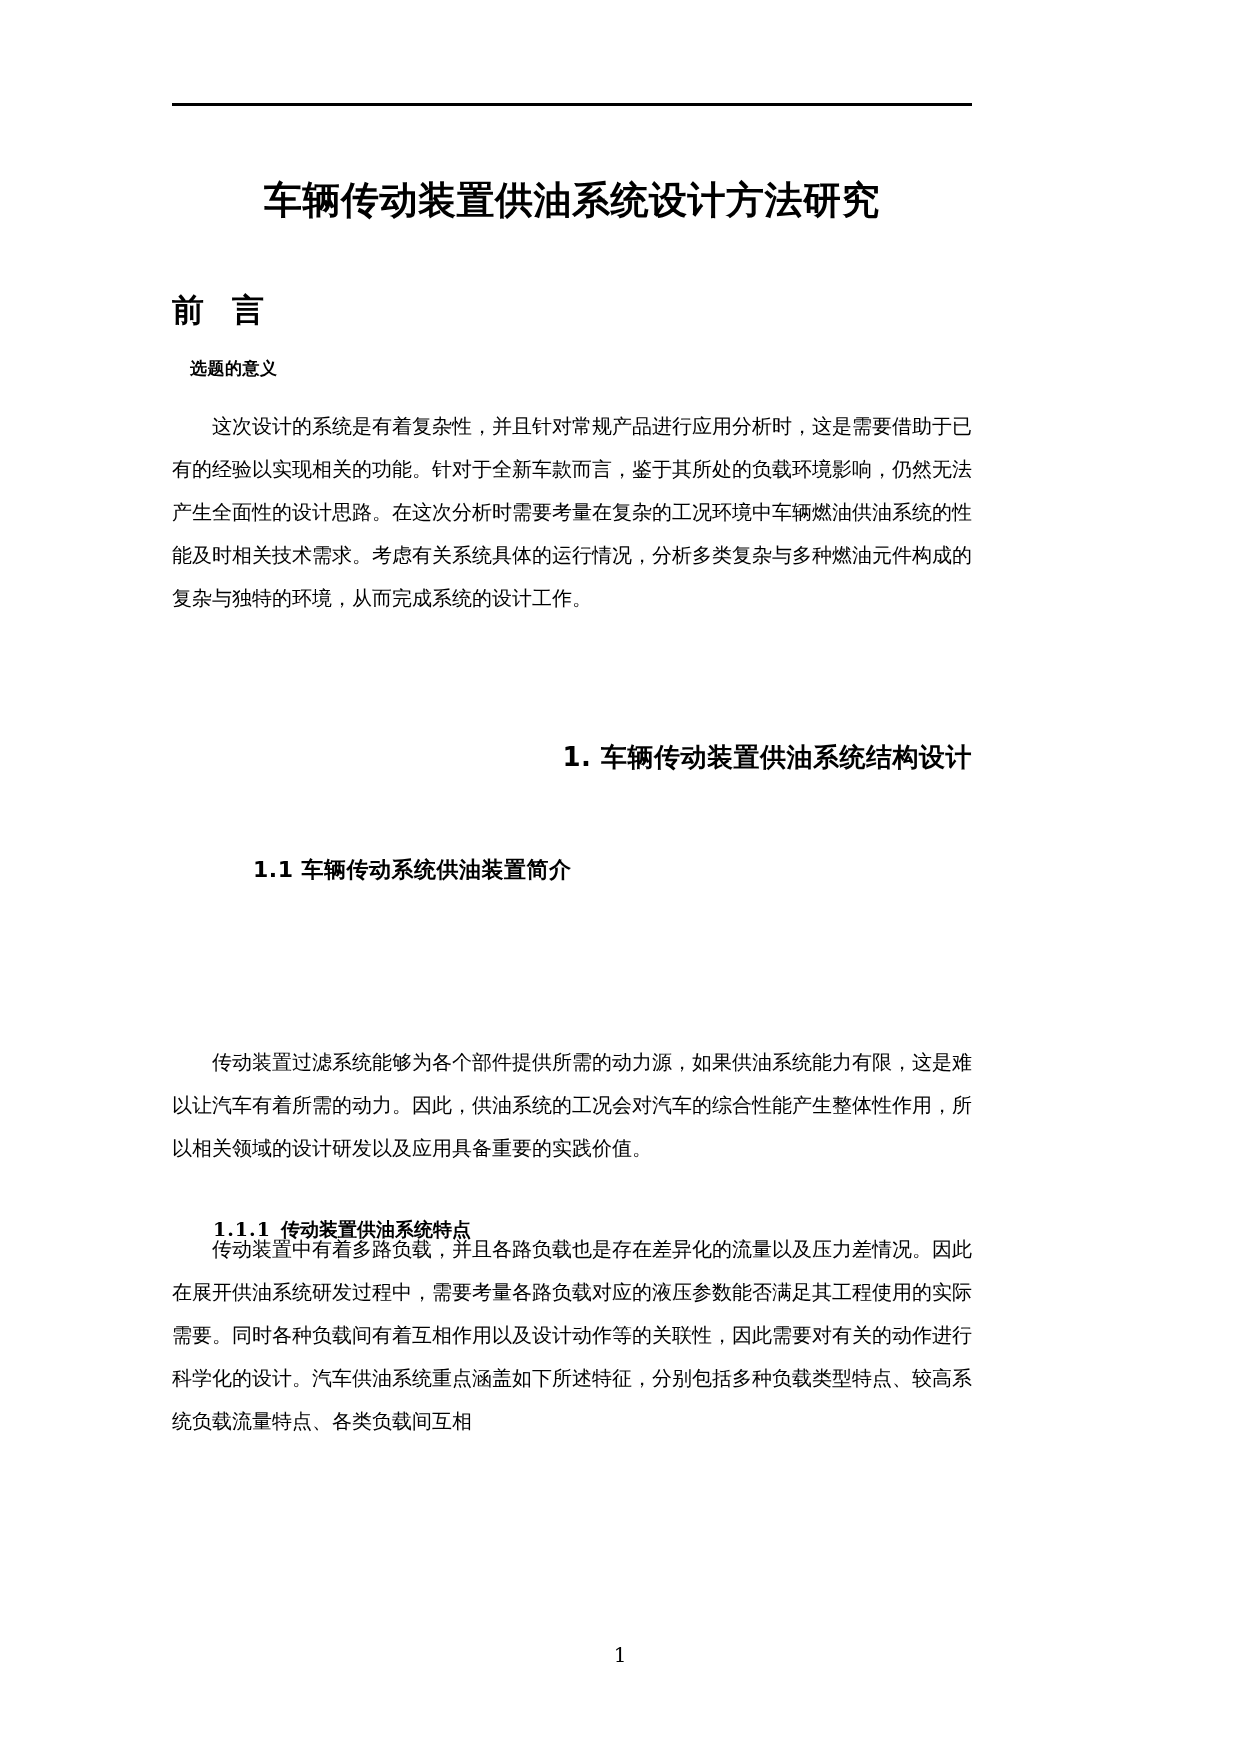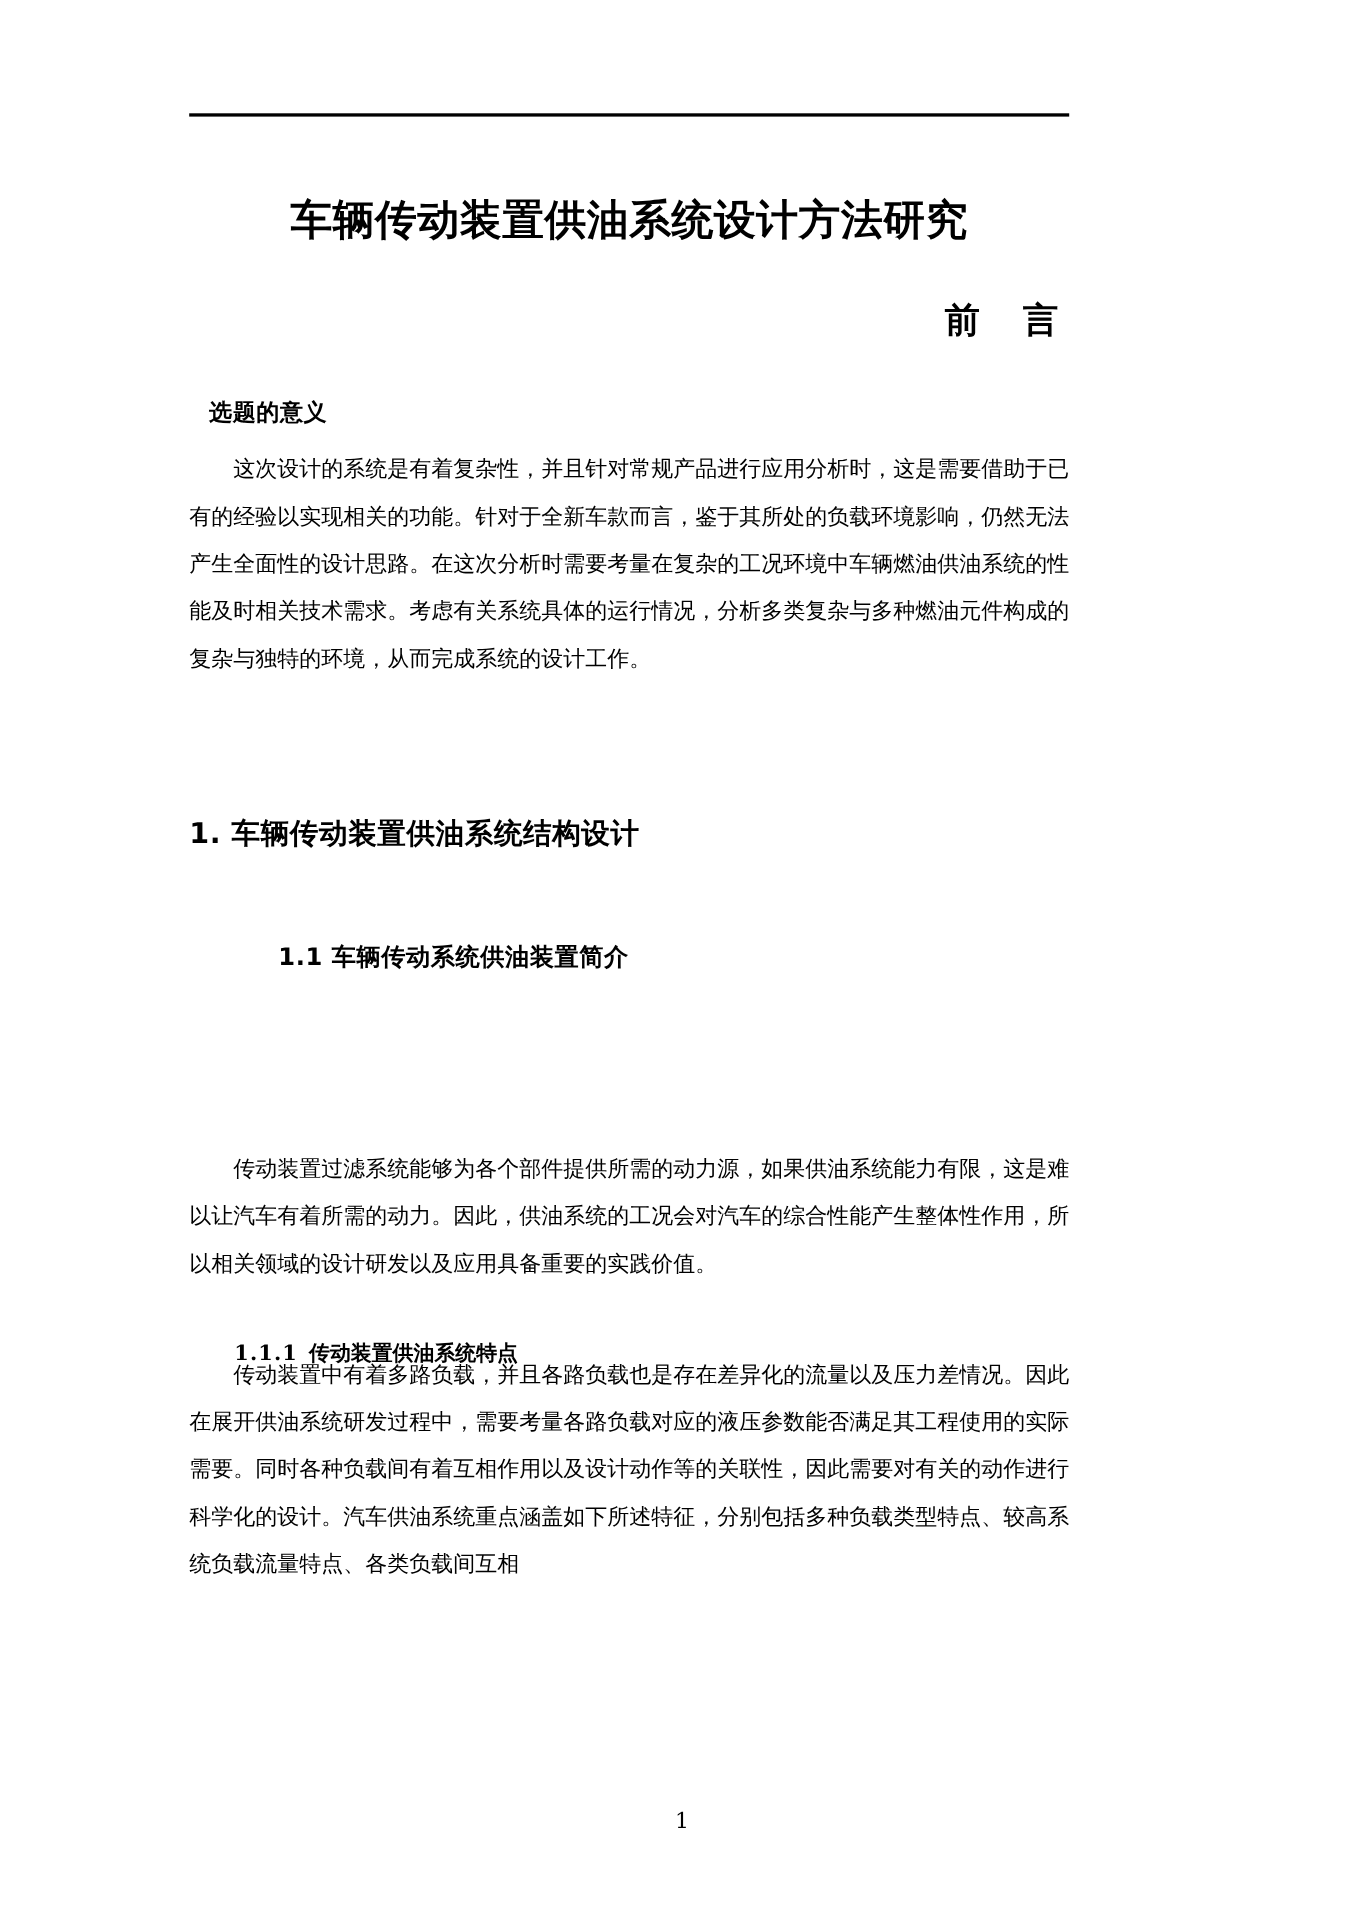--- a/index.html
+++ b/index.html
@@ -35,35 +35,35 @@
     text-align: center;
     font-family: "DejaVu Sans", "Liberation Sans", sans-serif;
     font-weight: bold;
     font-size: 38px;
     letter-spacing: 0.5px;
     line-height: 1.25;
   }
   .preface-title {
     position: absolute;
     left: 172px;
-    top: 243px;
+    top: 262px;
     width: 800px;
-    text-align: right;
-    font-family: Liberation Mono, monospace;
+    text-align: left;
+    font-family: Liberation Serif, serif;
     font-weight: bold;
     font-size: 32px;
     letter-spacing: 10px;
   }
   .sub-bold {
     position: absolute;
     left: 190px;
     top: 340px;
     font-family: "DejaVu Sans", "Liberation Sans", sans-serif;
     font-weight: bold;
-    font-size: 21px;
+    font-size: 17px;
     letter-spacing: 0.5px;
     text-align: right;
   }
   .para {
     font-size: 20px;
     line-height: 43px;
     text-align: justify;
     text-justify: inter-ideograph;
     text-indent: 2em;
     margin: 0;
@@ -73,21 +73,21 @@
     position: absolute;
     left: 172px;
     top: 405px;
     width: 800px;
   }
   .chapter-title {
     position: absolute;
     left: 172px;
     top: 718px;
     width: 800px;
-    text-align: left;
+    text-align: right;
     font-family: "DejaVu Sans", "Liberation Sans", sans-serif;
     font-weight: bold;
     font-size: 26px;
     letter-spacing: 0.5px;
   }
   .section-title {
     position: absolute;
     left: 213px;
     top: 833px;
     font-family: "DejaVu Sans", "Liberation Sans", sans-serif;

